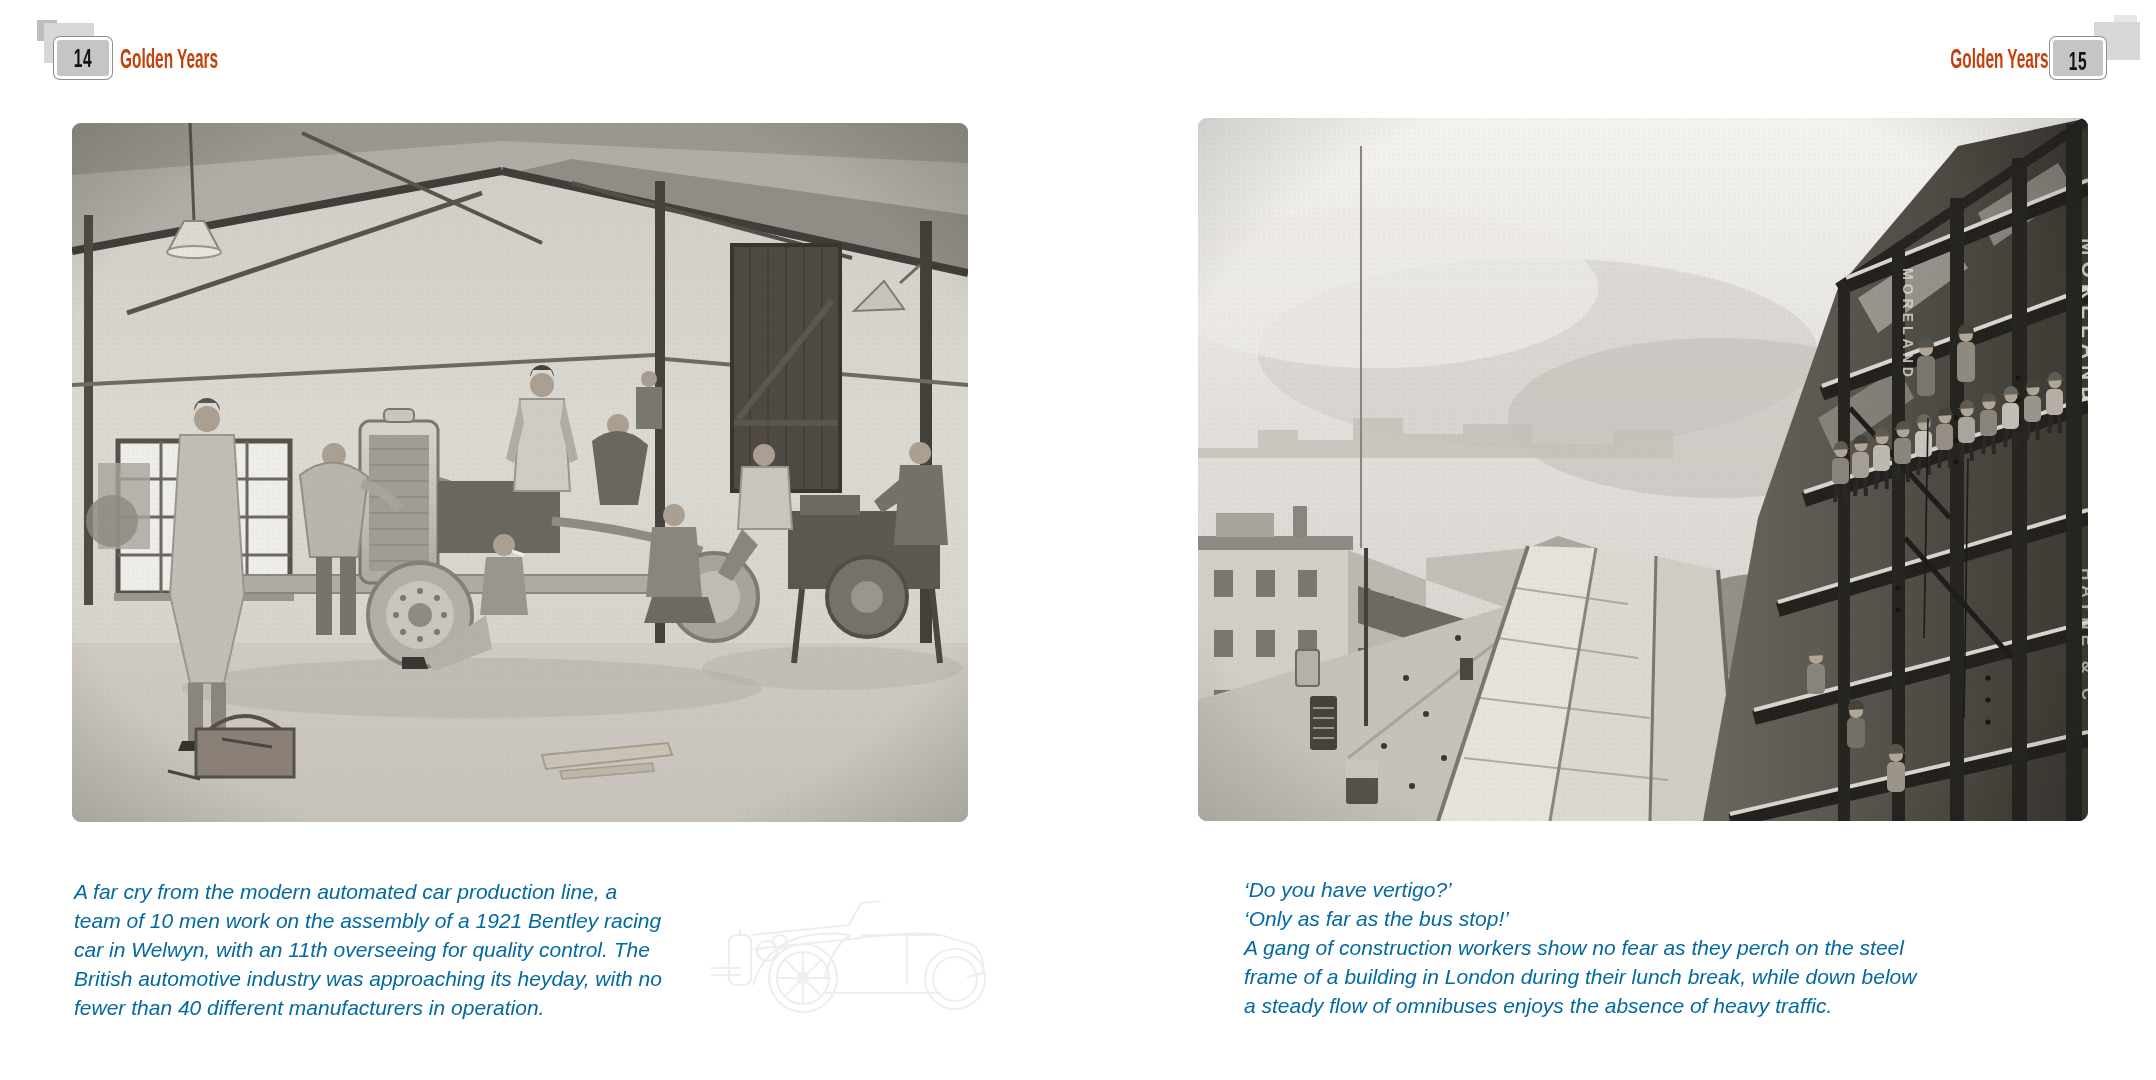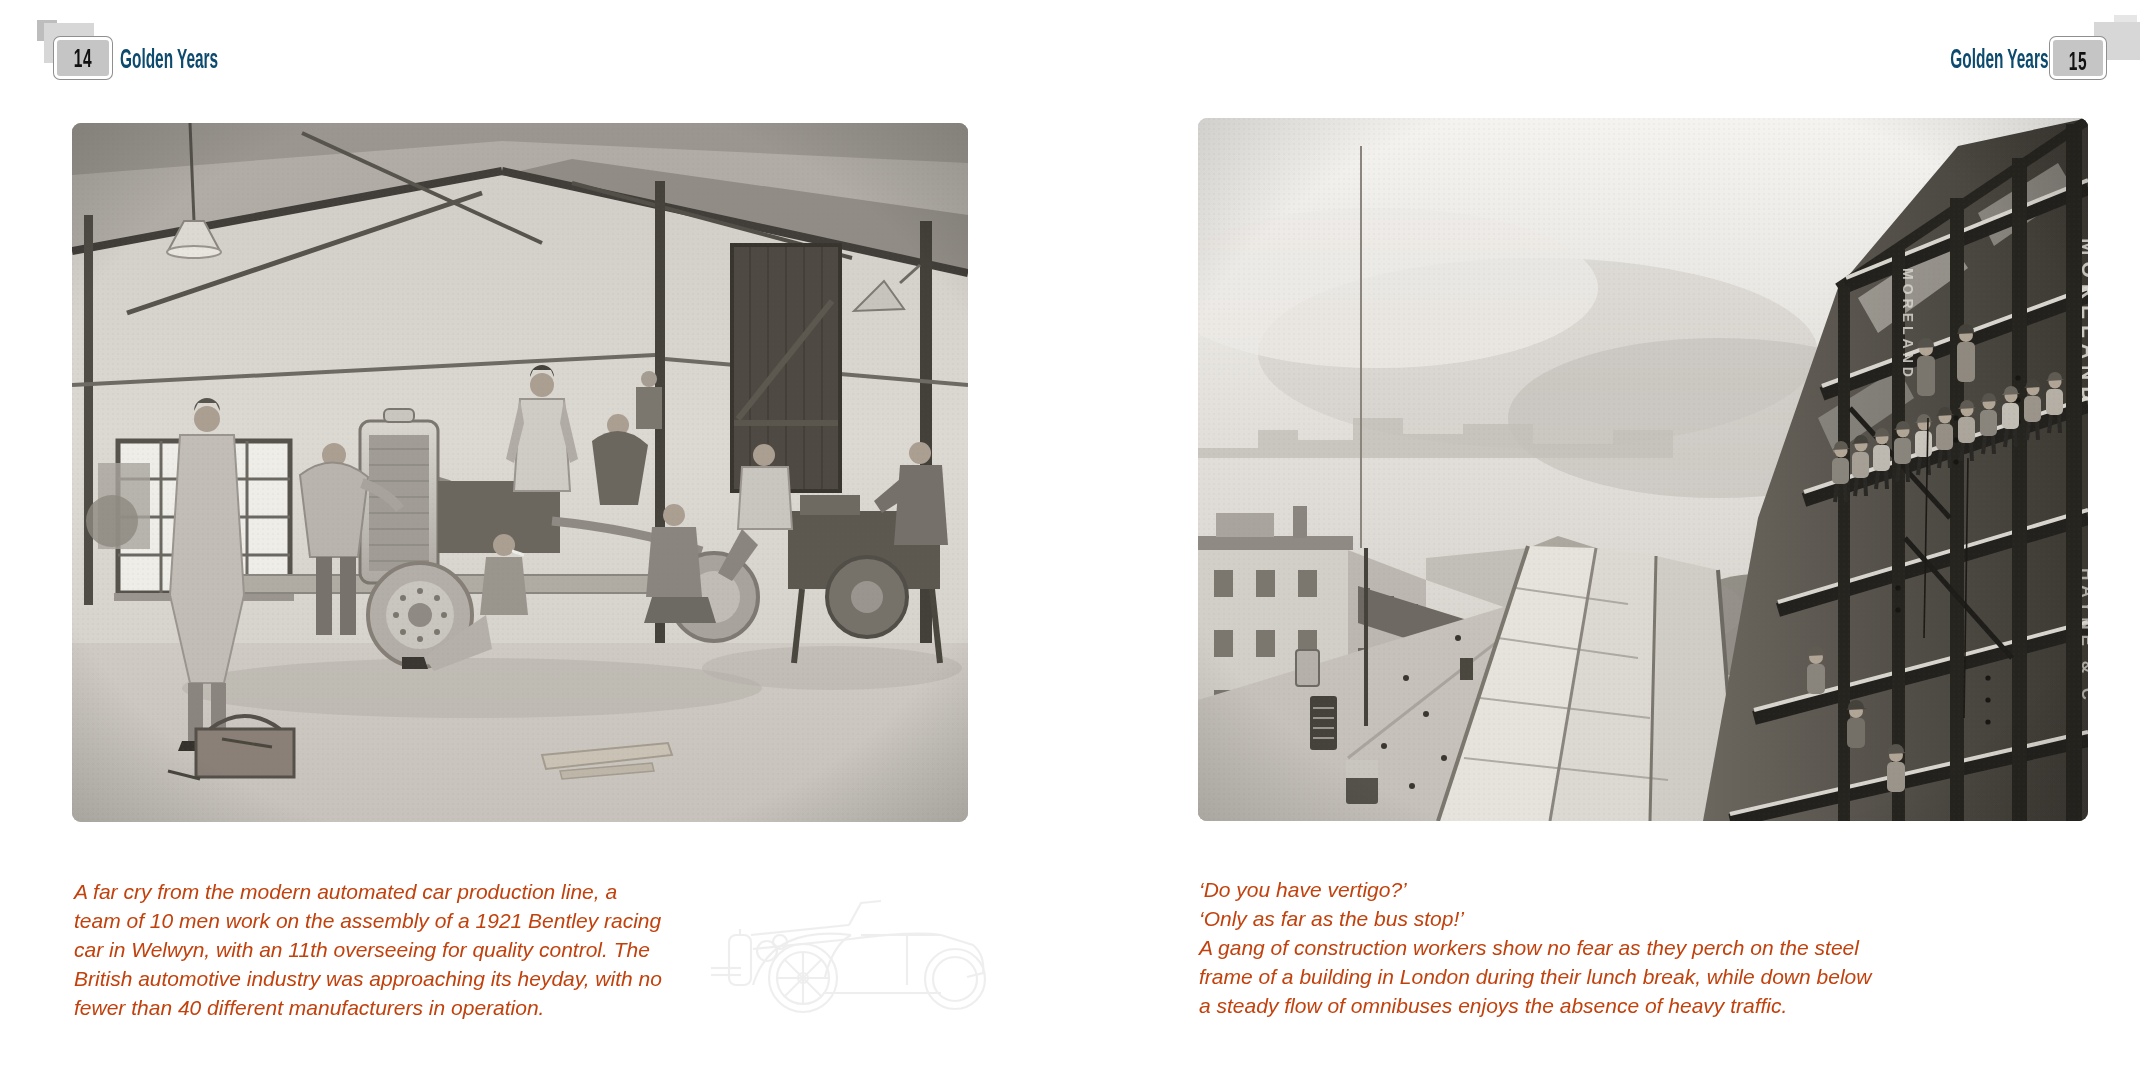--- a/index.html
+++ b/index.html
@@ -16,31 +16,31 @@
     position:absolute;background:#c5c5c5;border:3px solid #ffffff;
     box-shadow:0 0 0 1px #8f8f8f;border-radius:6px;box-sizing:border-box;
     display:flex;align-items:center;justify-content:center;
   }
   .numbox .num{
     font-weight:bold;font-size:25px;color:#111111;
     display:inline-block;transform:scaleX(.62);letter-spacing:1px;
   }
   .running-title{
     position:absolute;top:38px;height:42px;display:flex;align-items:center;
-    color:#0c4a6e;font-weight:bold;font-size:28px;white-space:nowrap;
+    color:#c2410c;font-weight:bold;font-size:28px;white-space:nowrap;
   }
   .running-title .cond{display:inline-block;transform:scaleX(.55);}
   .running-title.left .cond{transform-origin:left center;}
   .running-title.right .cond{transform-origin:right center;}
   
   .photo{position:absolute;border-radius:9px;overflow:hidden;background:#d6d2cc;}
   .photo svg{display:block;}
   
   .caption{
-    position:absolute;color:#c2410c;font-style:italic;
+    position:absolute;color:#0369a1;font-style:italic;
     font-size:21px;line-height:29px;
   }
   .caption .cline{white-space:nowrap;}
   
   .watermark{position:absolute;opacity:.11;}
 </style>
 </head>
 <body>
 
 <div class="spread">
@@ -561,21 +561,21 @@
   </div>
 
   <div class="caption" style="left:74px;top:877px;width:560px;">
     <div class="cline">A far cry from the modern automated car production line, a</div>
     <div class="cline">team of 10 men work on the assembly of a 1921 Bentley racing</div>
     <div class="cline">car in Welwyn, with an 11th overseeing for quality control. The</div>
     <div class="cline">British automotive industry was approaching its heyday, with no</div>
     <div class="cline">fewer than 40 different manufacturers in operation.</div>
   </div>
 
-  <div class="caption" style="left:1199px;top:875px;width:640px;">
+  <div class="caption" style="left:1244px;top:875px;width:640px;">
     <div class="cline">‘Do you have vertigo?’</div>
     <div class="cline">‘Only as far as the bus stop!’</div>
     <div class="cline">A gang of construction workers show no fear as they perch on the steel</div>
     <div class="cline">frame of a building in London during their lunch break, while down below</div>
     <div class="cline">a steady flow of omnibuses enjoys the absence of heavy traffic.</div>
   </div>
 
 </div>
 
 </body></html>

